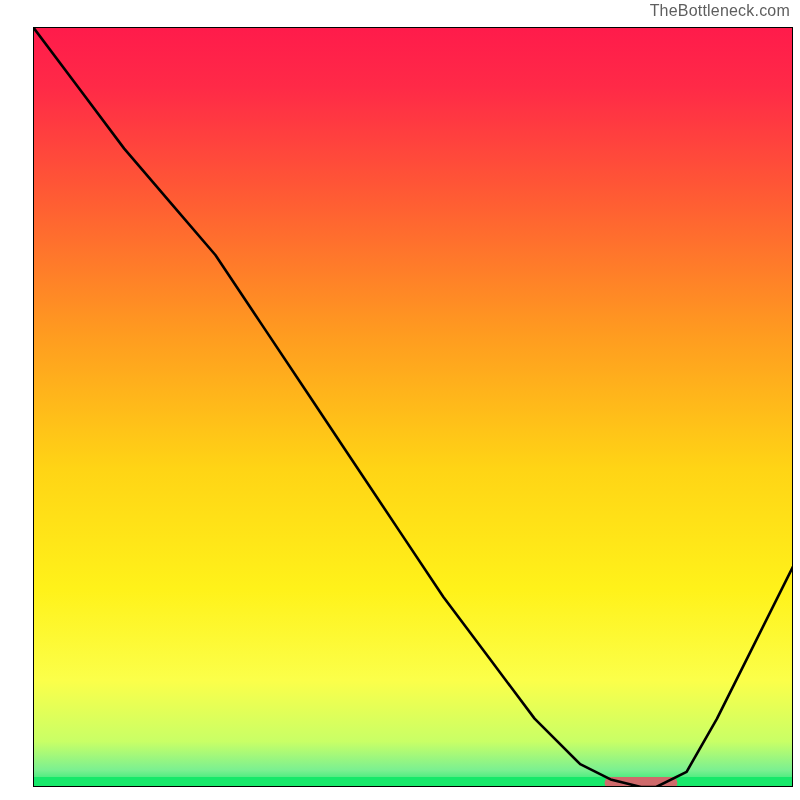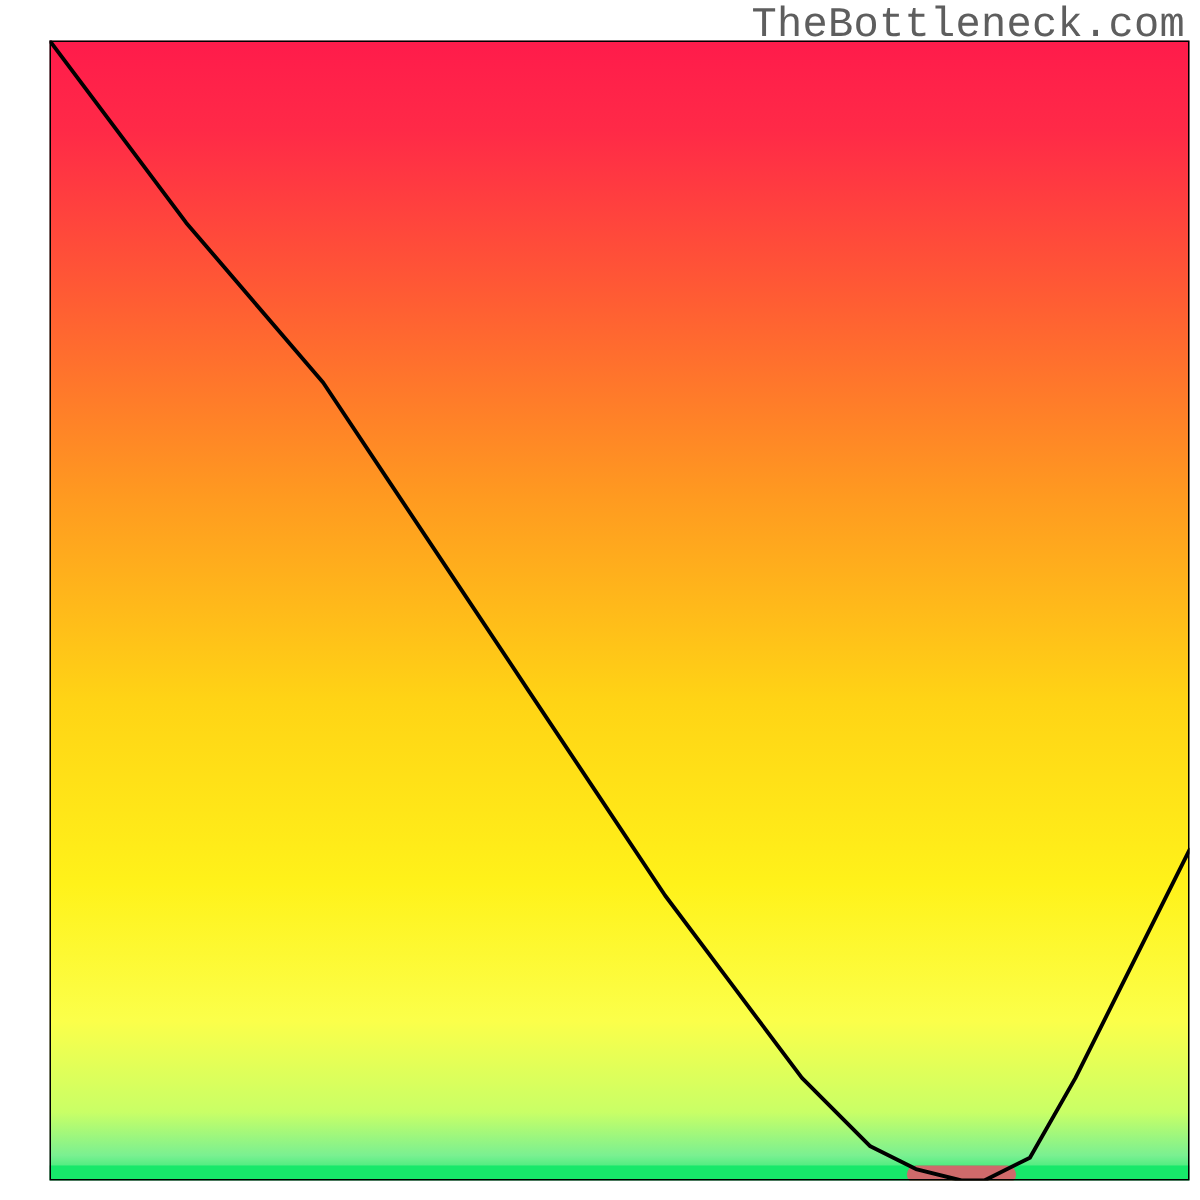--- a/index.html
+++ b/index.html
@@ -12,22 +12,22 @@
   }
   .wrap {
     position: relative;
     width: 800px;
     height: 800px;
   }
   .watermark {
     position: absolute;
     top: 2px;
     right: 10px;
-    font-family: Liberation Mono, monospace;
-    font-size: 28px;
+    font-family: Liberation Sans, sans-serif;
+    font-size: 16px;
     color: #5e5e5e;
     letter-spacing: 0.2px;
     z-index: 30;
   }
   svg {
     position: absolute;
     left: 0;
     top: 0;
     width: 800px;
     height: 800px;

